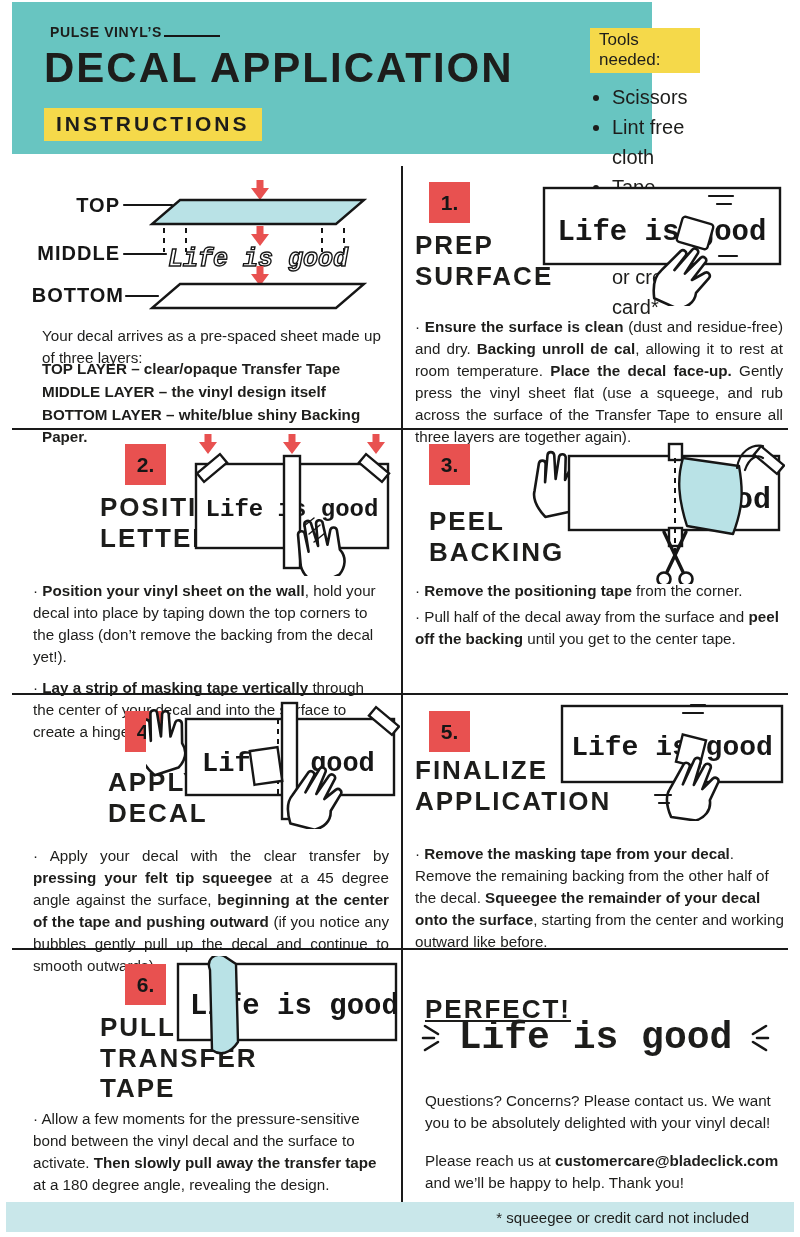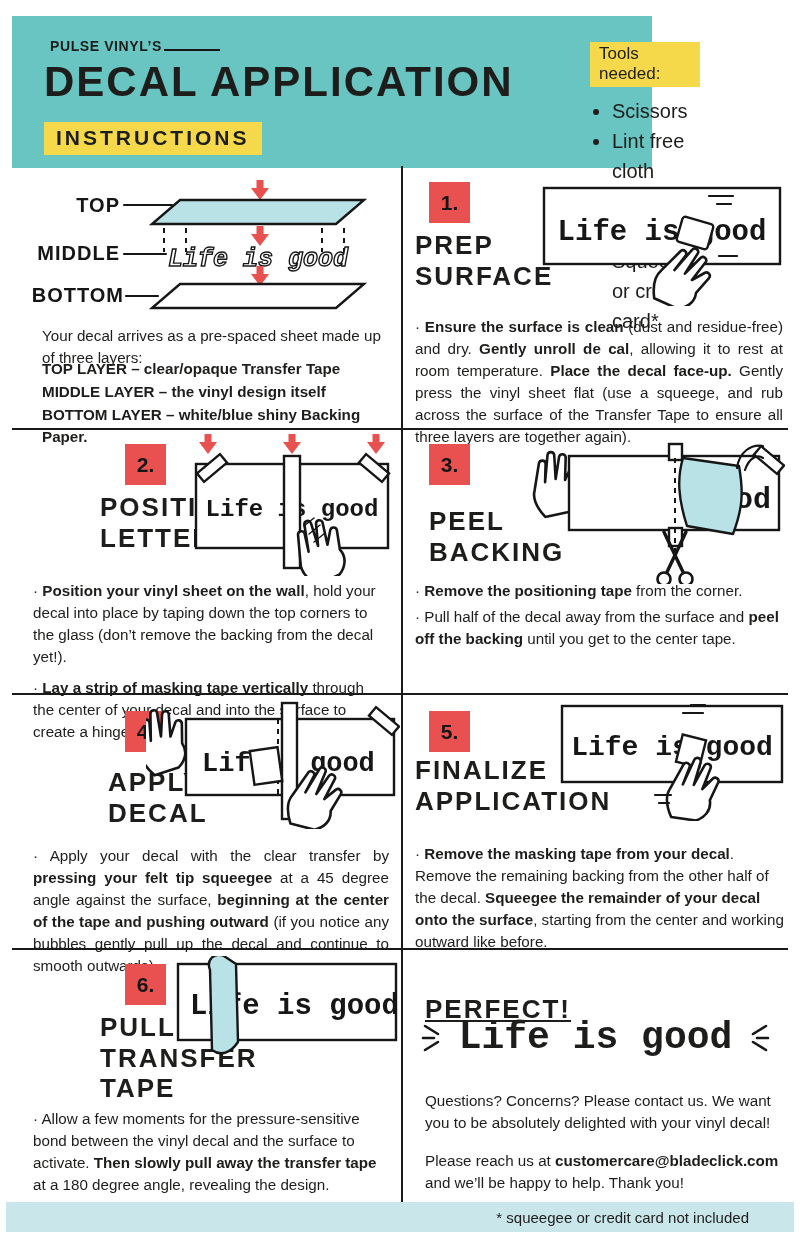--- a/index.html
+++ b/index.html
@@ -1,19 +1,19 @@
 <!DOCTYPE html>
 <html style="--teal: #68c5c1; --yellow: #f5d94a; --red: #e85150; --lblue: #b9e2e6; --bar: #c9e7ea;"><head>
 <meta charset="utf-8">
 <style>
   html,body{margin:0;padding:0;background:#fff;}
   .page{position:relative;width:800px;height:1237px;background:#fff;overflow:hidden;
         font-family:"Liberation Sans",sans-serif;color:#1d1d1b;}
   
-  .band{position:absolute;left:12px;top:16px;width:640px;height:152px;background:var(--teal);}
+  .band{position:absolute;left:12px;top:2px;width:640px;height:152px;background:var(--teal);}
   .brand{position:absolute;left:38px;top:22px;font-size:14px;font-weight:bold;letter-spacing:.6px;}
   .brand-line{display:inline-block;width:56px;border-bottom:2px solid #161616;margin-left:2px;}
   .main-title{position:absolute;left:32px;top:42px;font-size:42px;font-weight:bold;letter-spacing:2px;}
   .subtitle{position:absolute;left:32px;top:106px;background:var(--yellow);padding:4px 12px 5px;
             font-size:21px;font-weight:bold;letter-spacing:3px;}
   .tools{position:absolute;left:578px;top:26px;}
   .tools-label{display:inline-block;background:var(--yellow);font-size:17px;padding:2px 9px 3px;}
   .tools ul{margin:9px 0 0 0;padding-left:22px;font-size:20px;line-height:1.5;}
   
   .grid{position:absolute;left:12px;top:166px;width:776px;height:1036px;display:grid;
@@ -131,21 +131,21 @@
       </h3>
       <svg class="illo" style="left:138px;top:18px" width="244" height="122" viewBox="0 0 244 122">
         <rect class="box" x="3" y="4" width="236" height="76"></rect>
         <text class="decaltext" x="121" y="56" font-size="29" text-anchor="middle">Life is good</text>
         <path class="ln" d="M168,12 h24 M176,20 h14"></path>
         <rect class="tape" x="138" y="36" width="32" height="26" rx="3" transform="rotate(16 154 49)"></rect>
         <use href="#hand" transform="translate(126,120) rotate(24) translate(-28,-66)"></use>
         <path class="ln" d="M178,72 h18"></path>
       </svg>
       <div class="body j" style="left:12px;top:150px;width:368px">
-        <p><span>· </span><b>Ensure the surface is clean</b><span> (dust and residue-free) and dry. </span><b>Gently unroll de cal</b><span>, allowing it to rest at room temperature. </span><b>Place the decal face-up.</b><span> Gently press the vinyl sheet flat (use a squeege, and rub across the surface of the Transfer Tape to ensure all three layers are together again).</span></p>
+        <p><span>· </span><b>Ensure the surface is clean</b><span> (dust and residue-free) and dry. </span><b>Backing unroll de cal</b><span>, allowing it to rest at room temperature. </span><b>Place the decal face-up.</b><span> Gently press the vinyl sheet flat (use a squeege, and rub across the surface of the Transfer Tape to ensure all three layers are together again).</span></p>
       </div>
     </section>
 
     <section class="cell br bb">
       <div class="numbox" style="left:113px;top:14px">2.</div>
       <h3 class="step-title" style="left:88px;top:62px;margin:0">
         <span>POSITION</span><br><span>LETTERS</span>
       </h3>
       <svg class="illo" style="left:168px;top:4px" width="222" height="142" viewBox="0 0 222 142">
         <use href="#rarrow" class="redfill" transform="translate(28,0)"></use>

